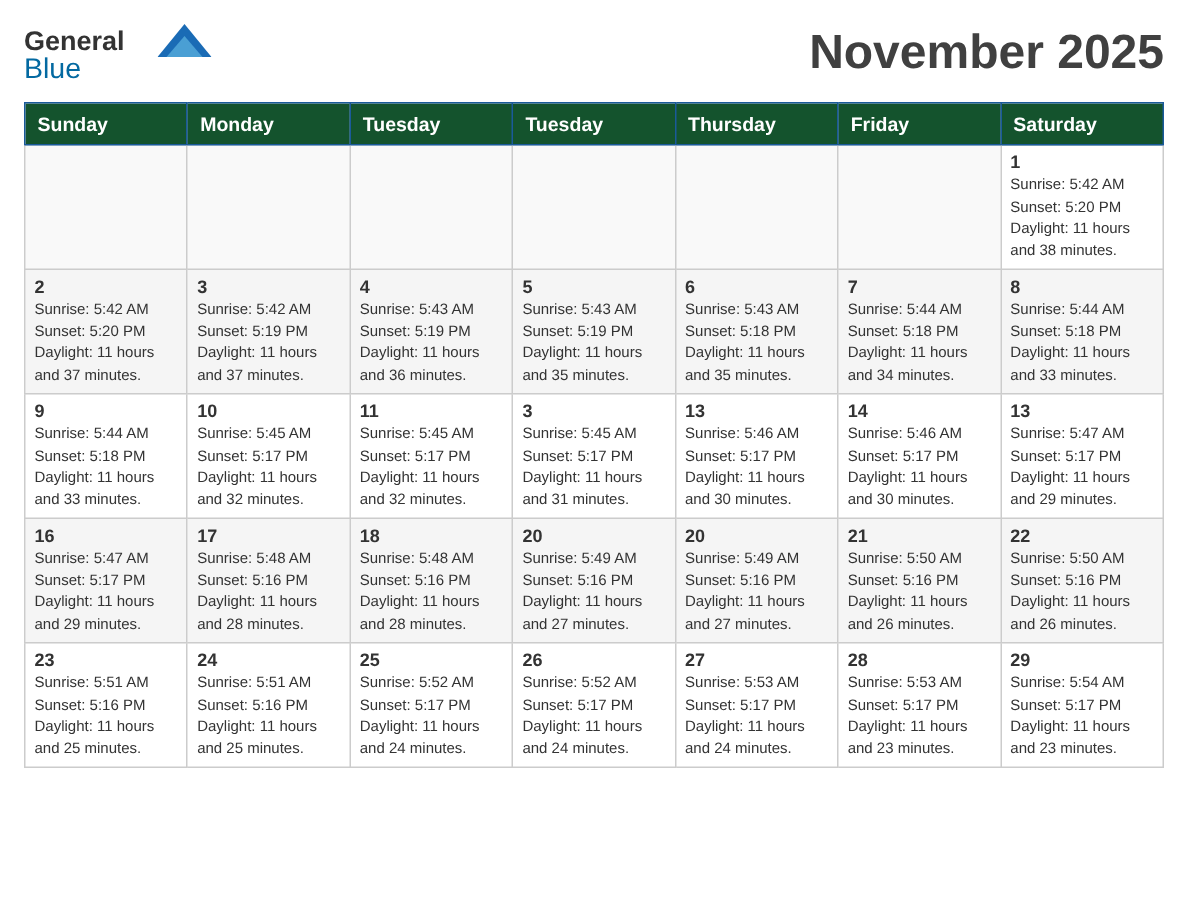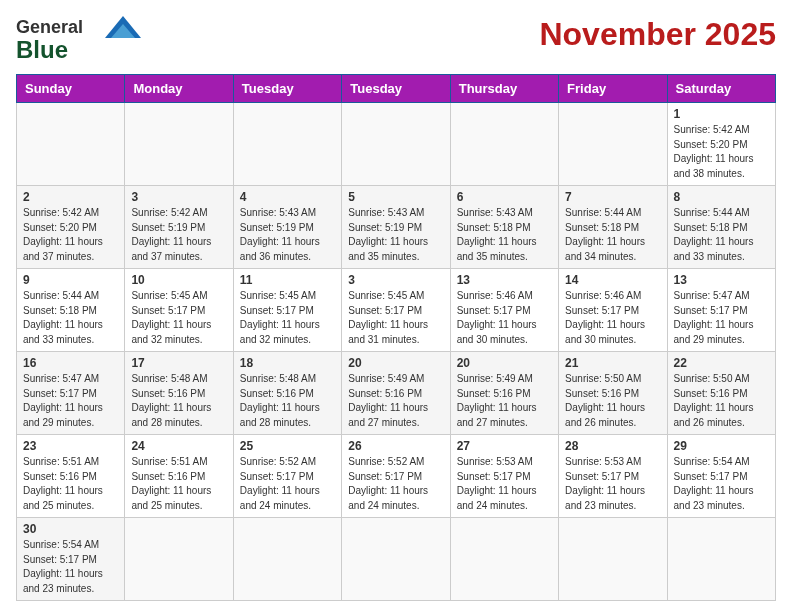--- a/index.html
+++ b/index.html
@@ -20,33 +20,33 @@
       display: flex;
       flex-direction: column;
       align-items: flex-start;
     }
     .title-block {
       text-align: right;
     }
     .month-title {
       font-size: 32px;
       font-weight: bold;
-      color: #b91c1c;
+      color: #404040;
     }
     .location-title {
       font-size: 14px;
       color: #555;
     }
     .calendar-table {
       width: 100%;
       border-collapse: collapse;
       border: 1px solid #ccc;
     }
     .calendar-table th {
-      background-color: #a21caf;
+      background-color: #14532d;
       color: #fff;
       text-align: left;
       padding: 6px 8px;
       font-size: 13px;
       font-weight: bold;
       border: 1px solid #1a5a9a;
     }
     .calendar-table td {
       border: 1px solid #ccc;
       vertical-align: top;
@@ -82,21 +82,21 @@
 
 <div class="header-section">
   <div class="logo">
     <div style="display:flex;align-items:center;gap:22px;">
       <div style="font-size:18px;font-weight:bold;color:#333;">General</div>
       <svg width="36" height="22" viewBox="0 0 36 22">
         <polygon points="0,22 18,0 36,22" fill="#1a6bb5"></polygon>
         <polygon points="6,22 18,8 30,22" fill="#4a9fd4"></polygon>
       </svg>
     </div>
-    <div style="font-size:24px;font-weight:bold;color:#14532d;margin-top:-2px;">Blue</div>
+    <div style="font-size:19px;font-weight:normal;color:#0369a1;margin-top:-2px;">Blue</div>
   </div>
   <div class="title-block">
     <div class="month-title">November 2025</div>
   </div>
 </div>
 
 <table class="calendar-table">
   <thead>
     <tr>
     <th>Sunday</th>
@@ -321,29 +321,14 @@
 and 23 minutes.</div>
         </td>
         <td>
           <div class="day-number">29</div>
           <div class="day-info" style="white-space: pre-line;">Sunrise: 5:54 AM
 Sunset: 5:17 PM
 Daylight: 11 hours
 and 23 minutes.</div>
         </td>
       </tr>
-      <tr class="row-shade">
-        <td>
-          <div class="day-number">30</div>
-          <div class="day-info" style="white-space: pre-line;">Sunrise: 5:54 AM
-Sunset: 5:17 PM
-Daylight: 11 hours
-and 23 minutes.</div>
-        </td>
-        <td class="empty-cell"></td>
-        <td class="empty-cell"></td>
-        <td class="empty-cell"></td>
-        <td class="empty-cell"></td>
-        <td class="empty-cell"></td>
-        <td class="empty-cell"></td>
-      </tr>
     </tbody>
 </table>
 
 </body></html>

